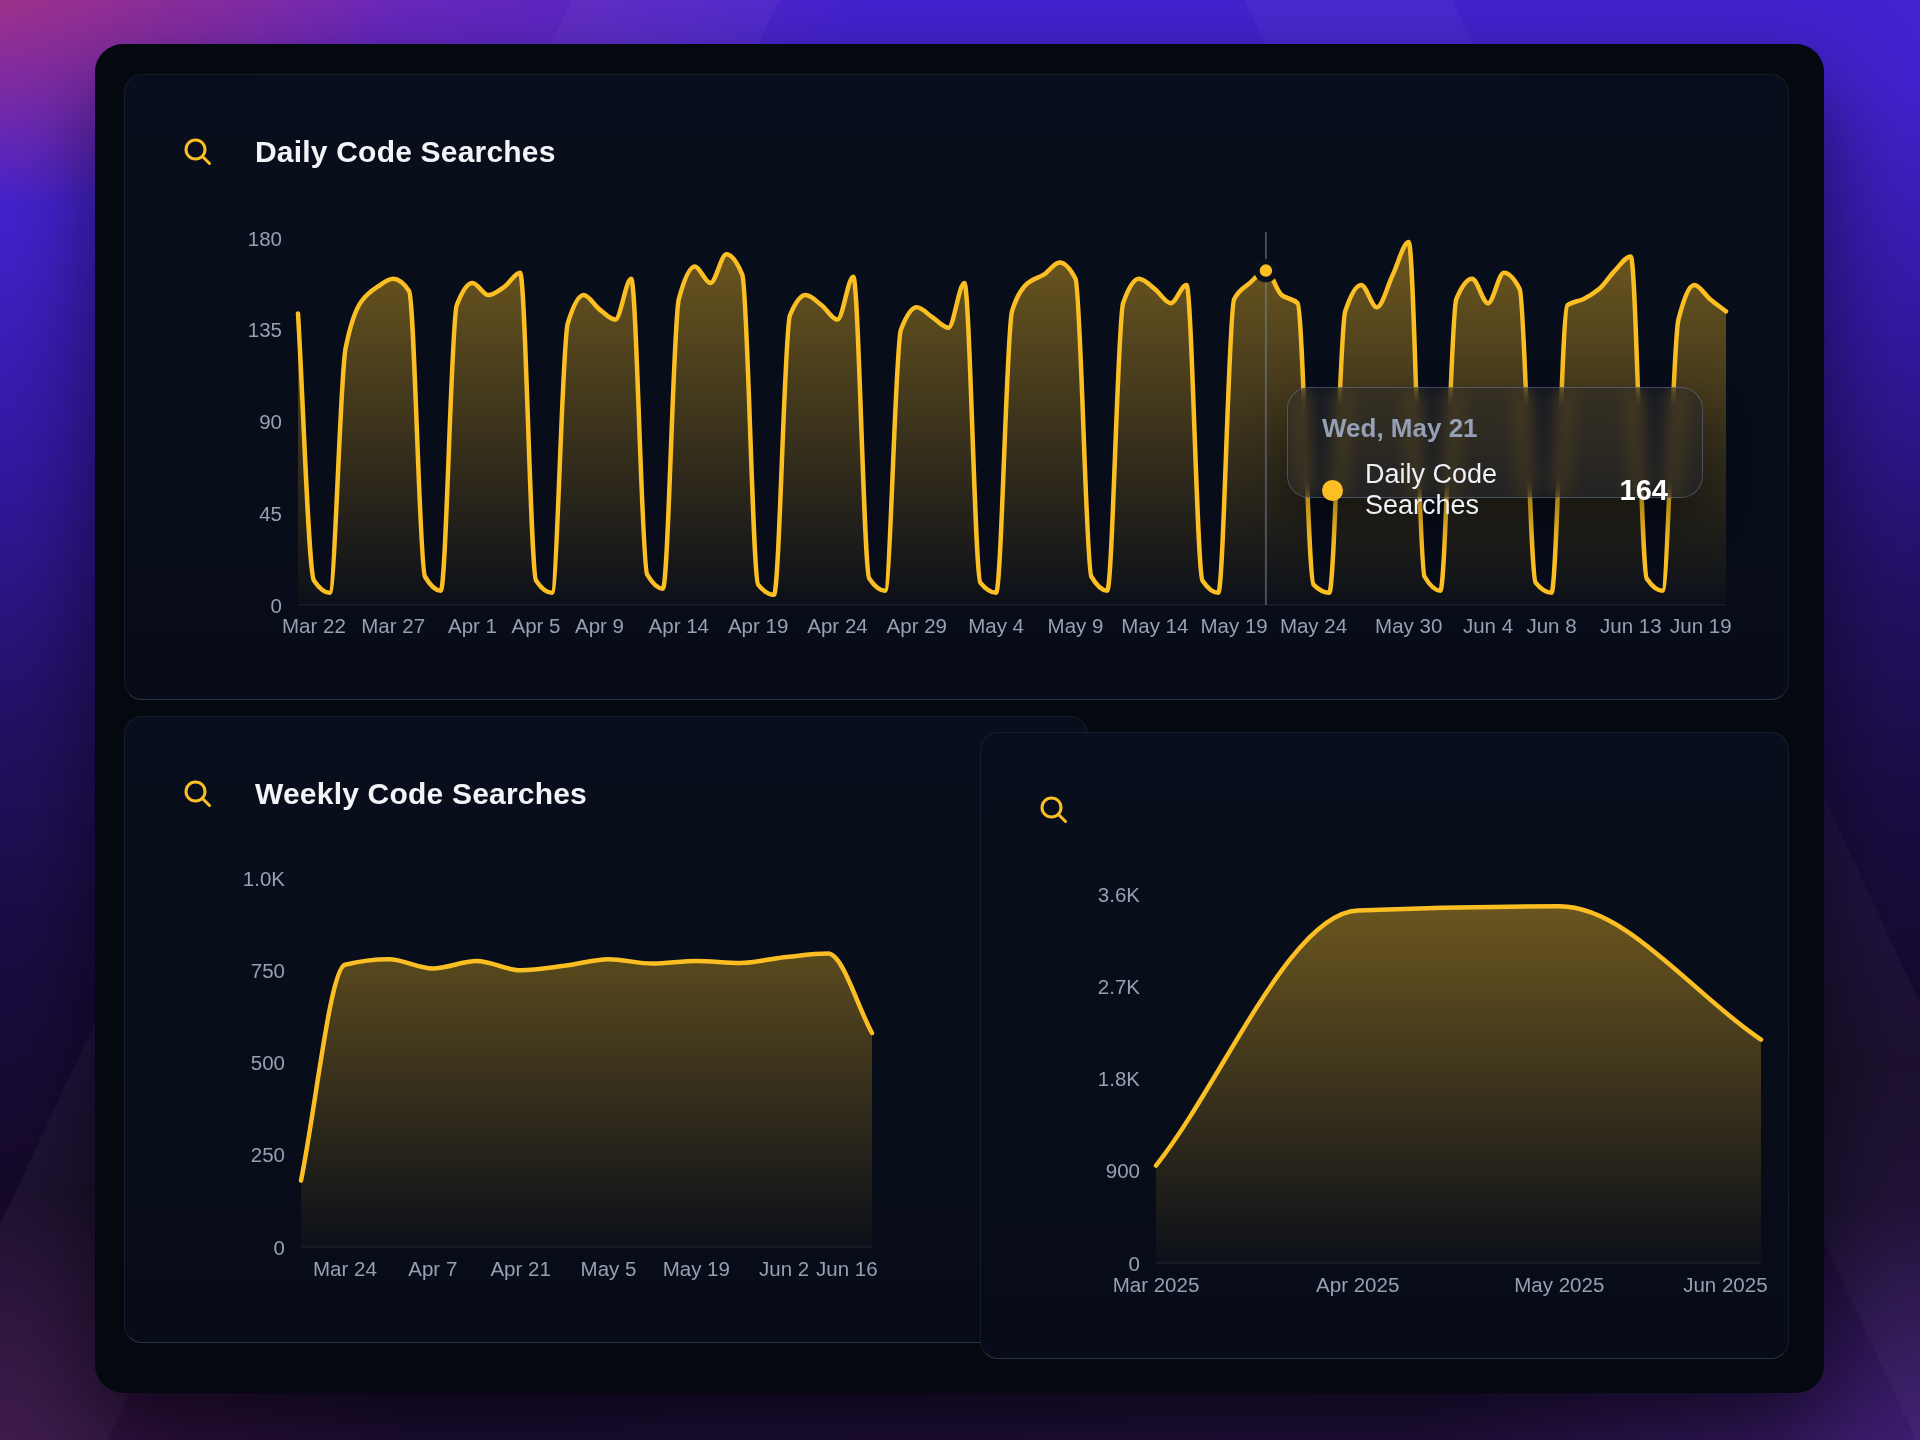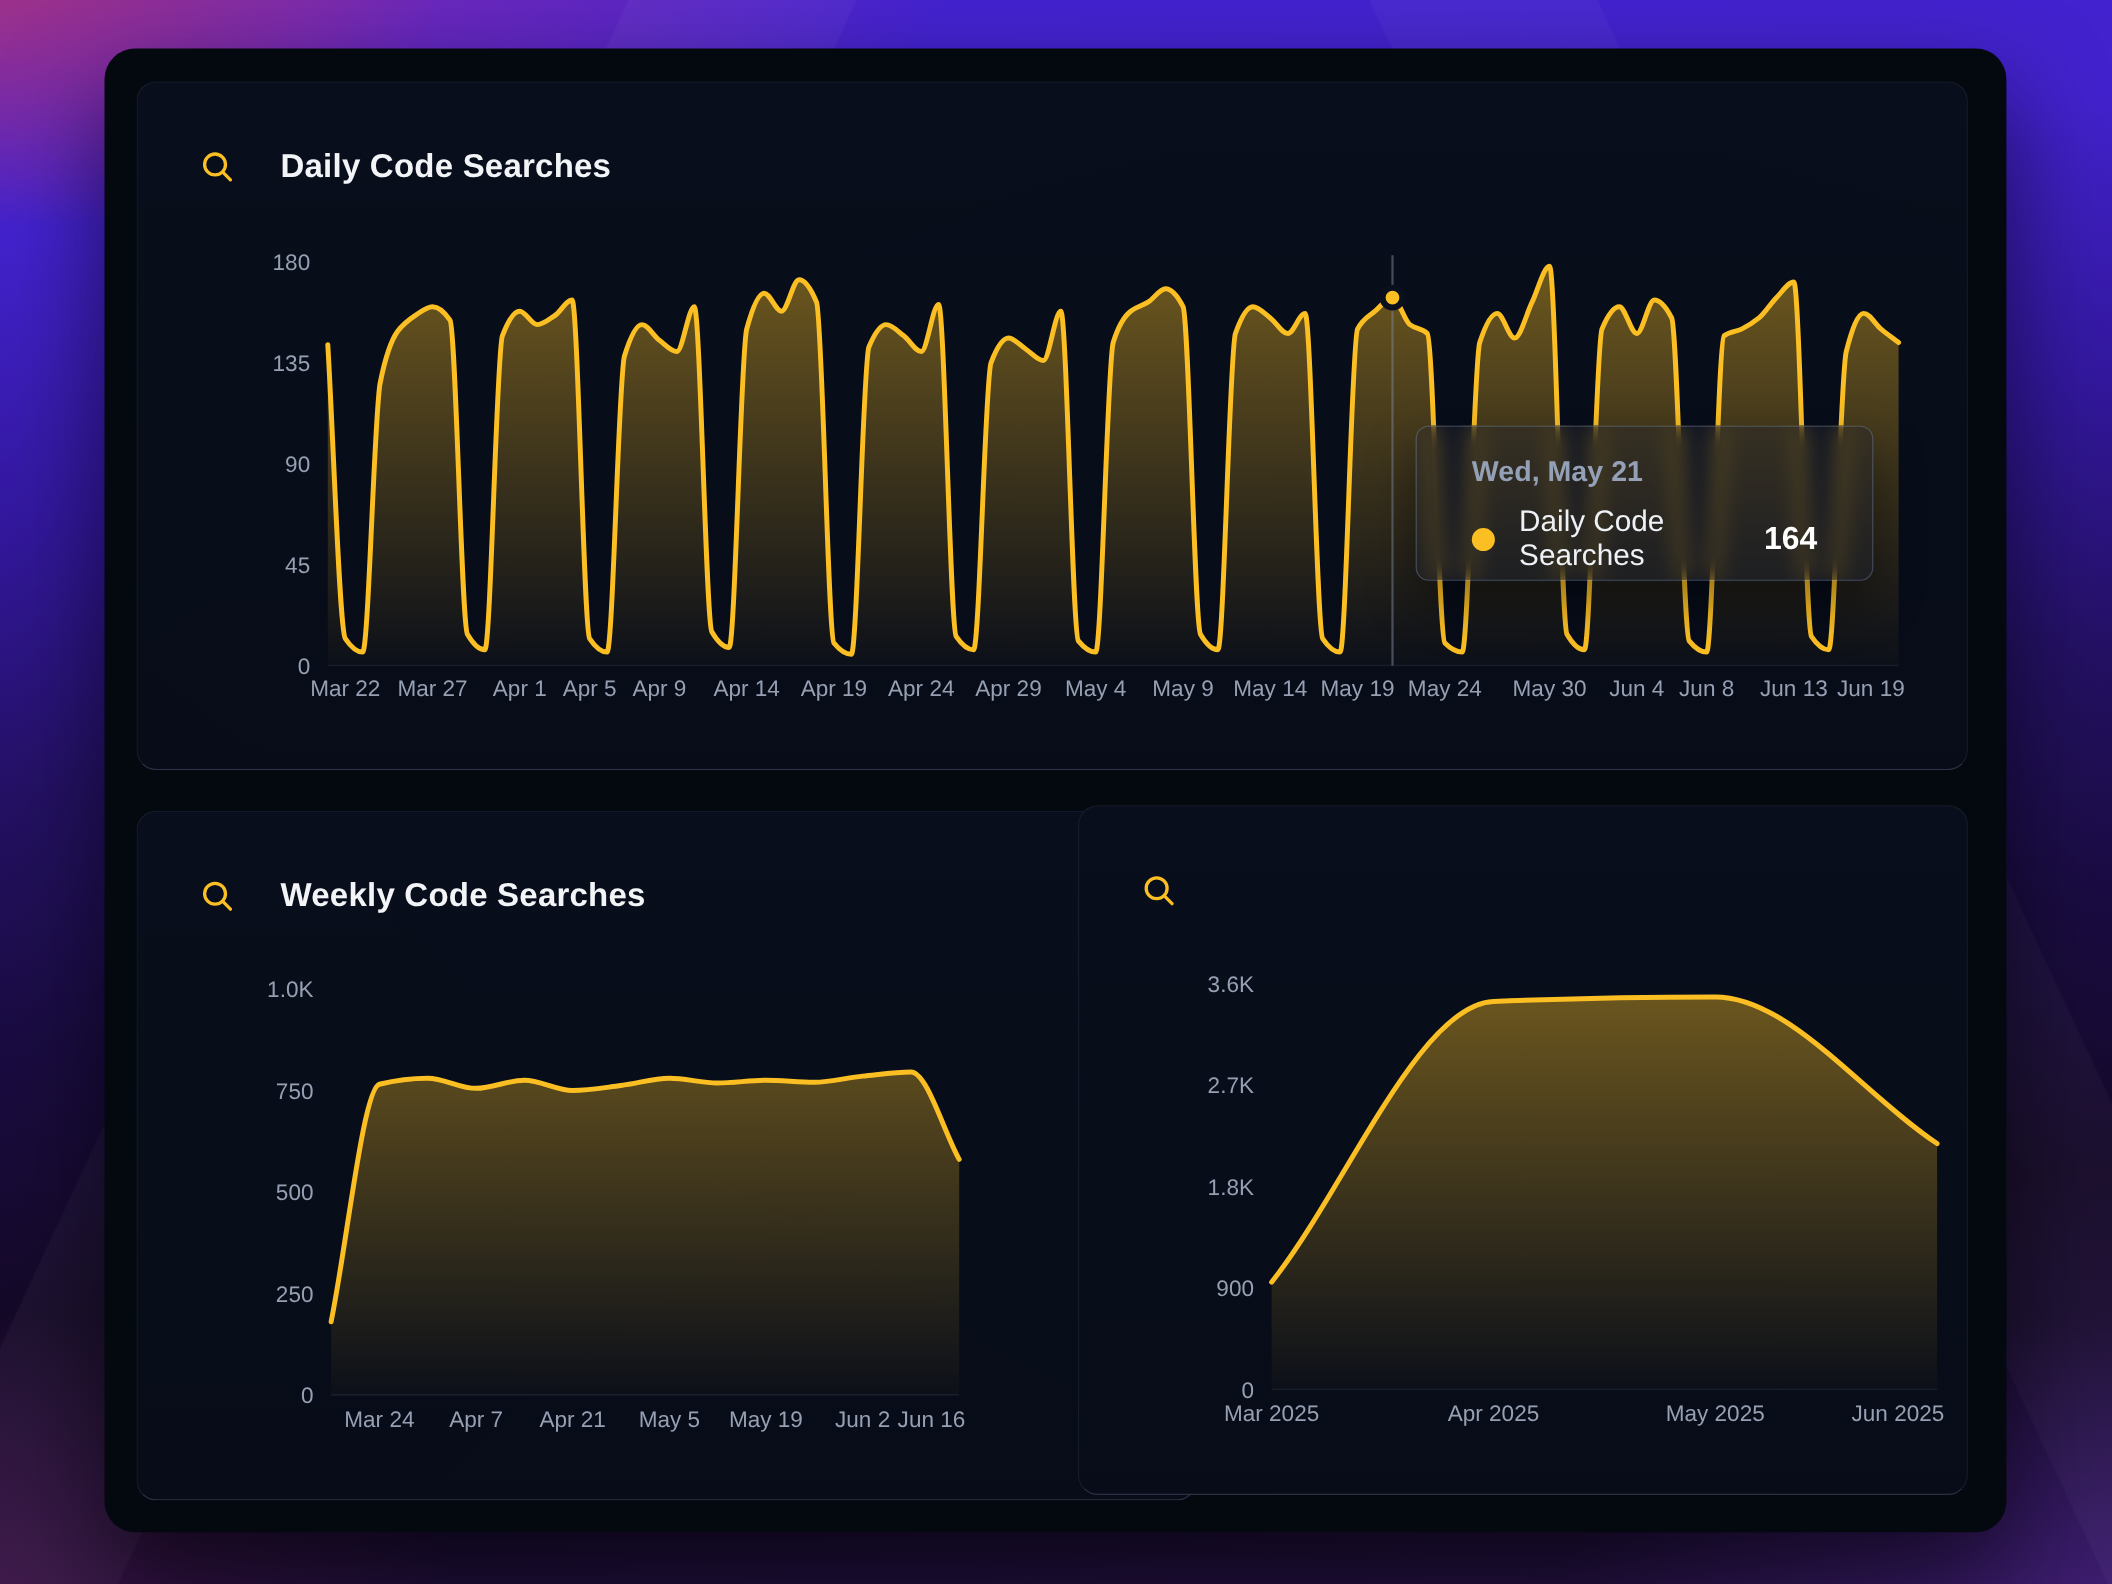--- a/index.html
+++ b/index.html
@@ -26,35 +26,35 @@
     box-shadow:0 40px 90px rgba(0,0,0,0.55);
   }
   .card{
     position:absolute;box-sizing:border-box;
     background:linear-gradient(180deg,#080E1B 0%,#070C18 100%);
     border:1.5px solid rgba(104,120,155,0.16);
     border-bottom-color:rgba(128,144,178,0.30);
     border-radius:18px;
   }
   #card-daily  {left:29px; top:30px;  width:1665px; height:626px;}
-  #card-weekly {left:29px; top:693px; width:964px;  height:627px;text-decoration:underline;}
+  #card-weekly {left:29px; top:672px; width:964px;  height:627px;text-decoration:underline;}
   #card-monthly{left:885px;top:688px; width:809px;  height:627px;}
 
   .card-header{position:absolute;left:56px;top:60px;display:flex;align-items:center;gap:40px;z-index:3;}
   .card-title{font-size:30px;font-weight:700;color:#F2F4F7;letter-spacing:0.2px;margin:0;}
   .search-icon{width:34px;height:34px;display:block;flex:0 0 auto;}
 
   .chart{position:absolute;inset:0;}
   .chart svg{position:absolute;left:0;top:0;}
   .chart text{font-family:"Liberation Sans",sans-serif;}
 
   
   .tooltip{
-    position:absolute;left:1162px;top:312px;width:416px;height:141px;
-    box-sizing:border-box;border-radius:12px;padding:25px 50px;
+    position:absolute;left:1162px;top:312px;width:416px;height:111px;
+    box-sizing:border-box;border-radius:22px;padding:25px 34px;
     background:rgba(26,32,50,0.38);
     border:1.5px solid rgba(130,150,190,0.38);
     backdrop-filter:blur(10px) saturate(1.1);
     -webkit-backdrop-filter:blur(10px) saturate(1.1);
     box-shadow:0 20px 45px rgba(0,0,0,0.40);
     z-index:5;
   }
   .tooltip-date{font-size:26px;font-weight:600;color:#94A0B6;}
   .tooltip-row{display:flex;align-items:center;margin-top:15px;}
   .tooltip-dot{width:21px;height:21px;border-radius:50%;background:#FBBF24;flex:0 0 auto;}

